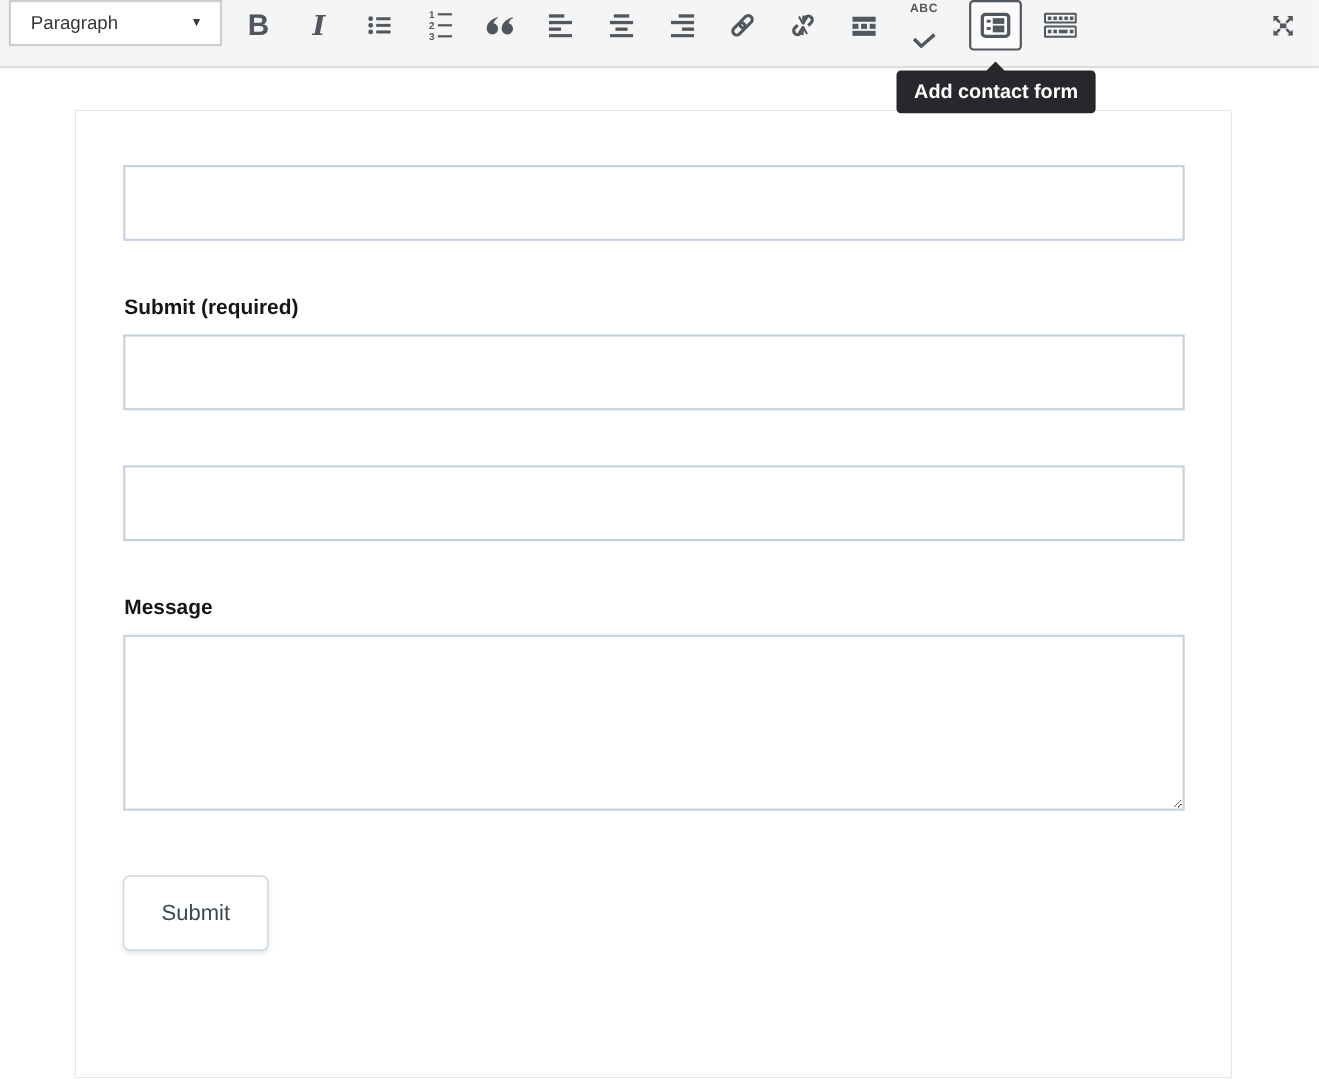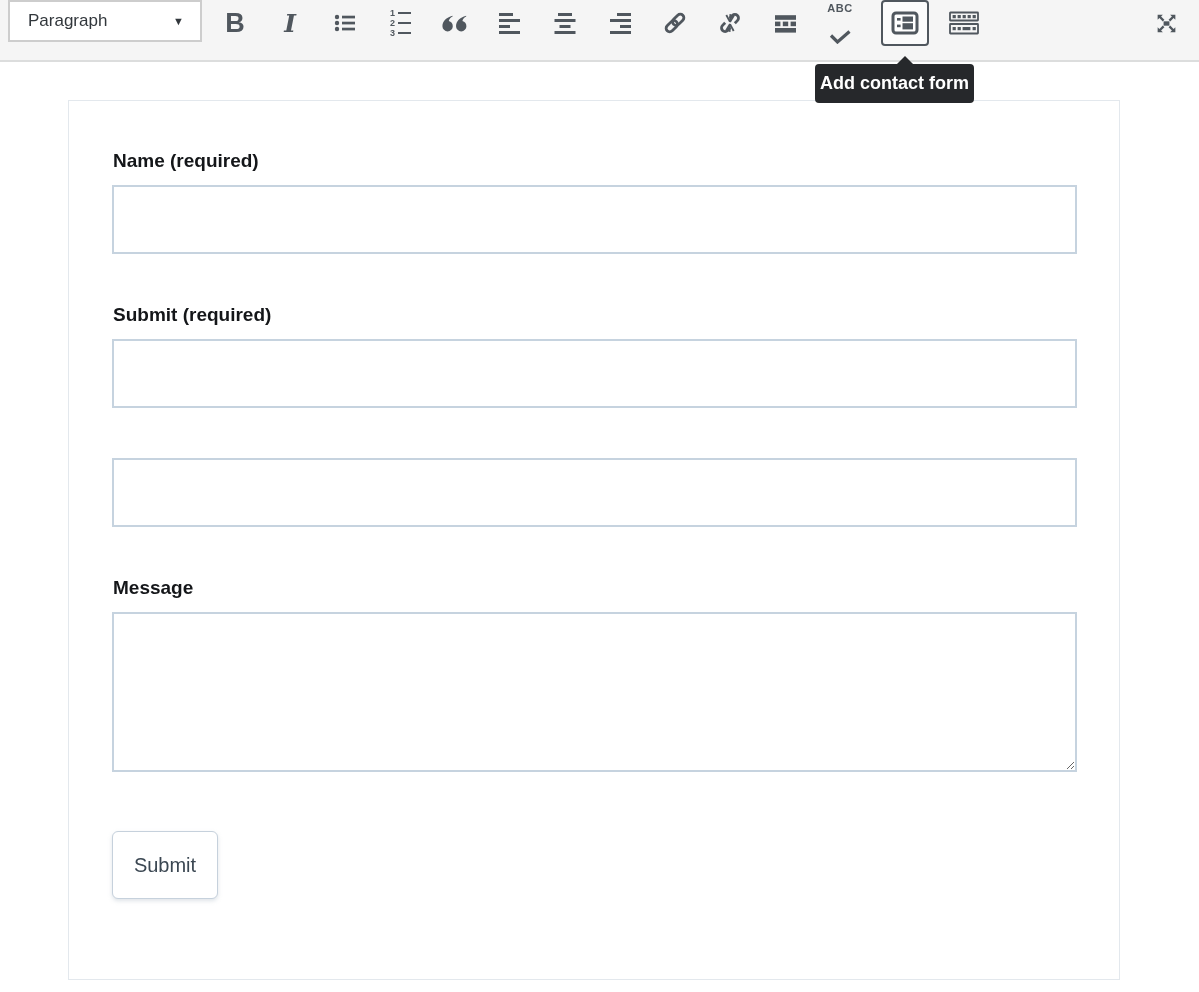--- a/index.html
+++ b/index.html
@@ -68,21 +68,21 @@
 
   
   .tooltip {
     position: absolute;
     left: 815px; top: 64px;
     background: #26282b;
     color: #ffffff;
     font-size: 18px;
     font-weight: 600;
     line-height: 23px;
-    padding: 8px 5px;
+    padding: 8px 16px;
     border-radius: 4px;
     z-index: 20;
     white-space: nowrap;
   }
   .tooltip::before {
     content: "";
     position: absolute;
     top: -8px; left: 90px;
     transform: translateX(-50%);
     border-left: 9px solid transparent;
@@ -128,21 +128,21 @@
     margin-bottom: 0;
     font-size: 18px;
     font-family: "Liberation Sans", sans-serif;
     color: #32373c;
     padding: 10px 12px;
     outline: none;
     resize: both;
   }
   .submit-btn {
     margin-top: 59px;
-    width: 106px; height: 68px;
+    width: 132px; height: 68px;
     background: #ffffff;
     border: 1px solid #c6d1dc;
     border-radius: 6px;
     box-shadow: 0 2px 4px rgba(160,175,190,0.35);
     font-size: 20px;
     font-family: "Liberation Sans", sans-serif;
     color: #3b4752;
     display: flex;
     align-items: center;
     justify-content: center;
@@ -338,21 +338,20 @@
     </span>
   </button>
 </div>
 
 <div class="tooltip">
   <span>Add contact form</span>
 </div>
 
 <div class="form-panel">
 
-  <label class="field-label">Name (required)</label>
   <input class="field-input" type="text" style="">
 
   <label class="field-label">Submit (required)</label>
   <input class="field-input" type="text" style="">
 
   <input class="field-input" type="text" style="">
 
   <label class="field-label">Message</label>
   <textarea class="field-textarea" style=""></textarea>
 

